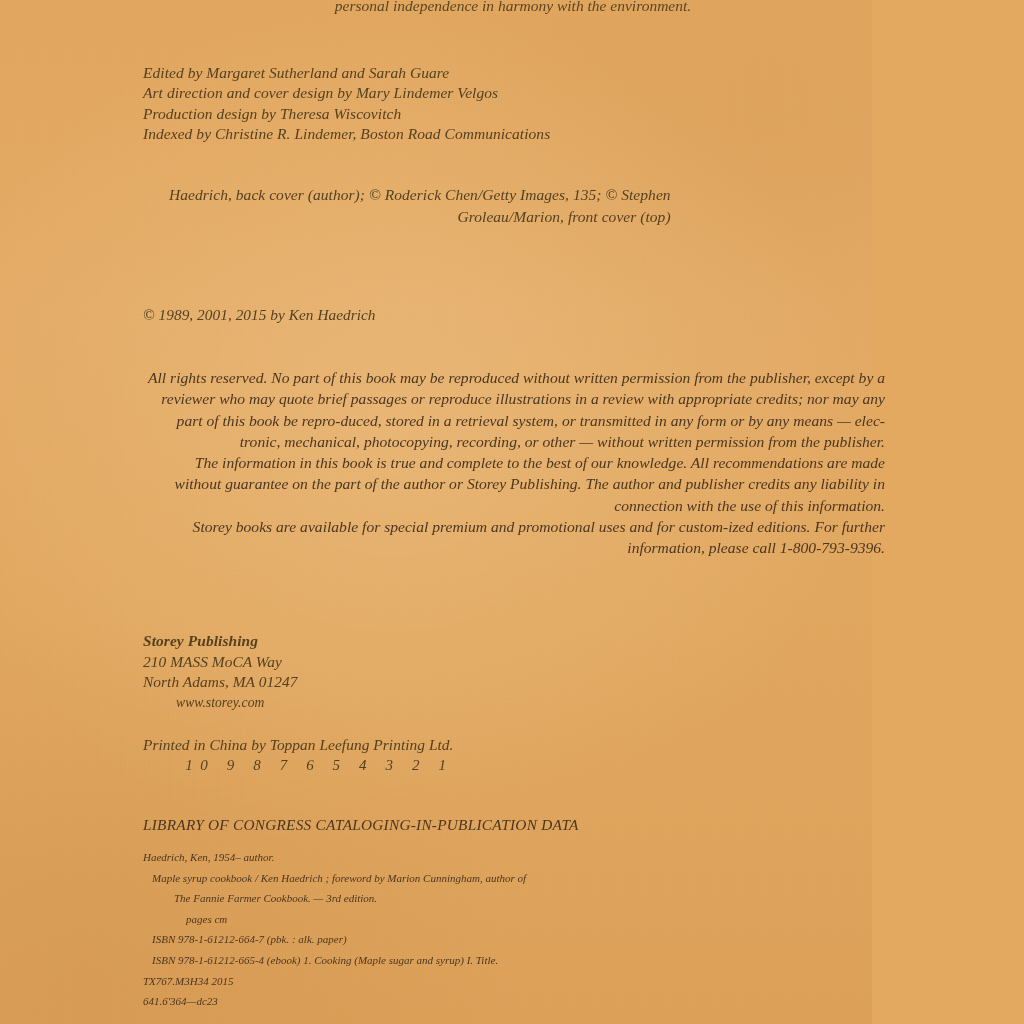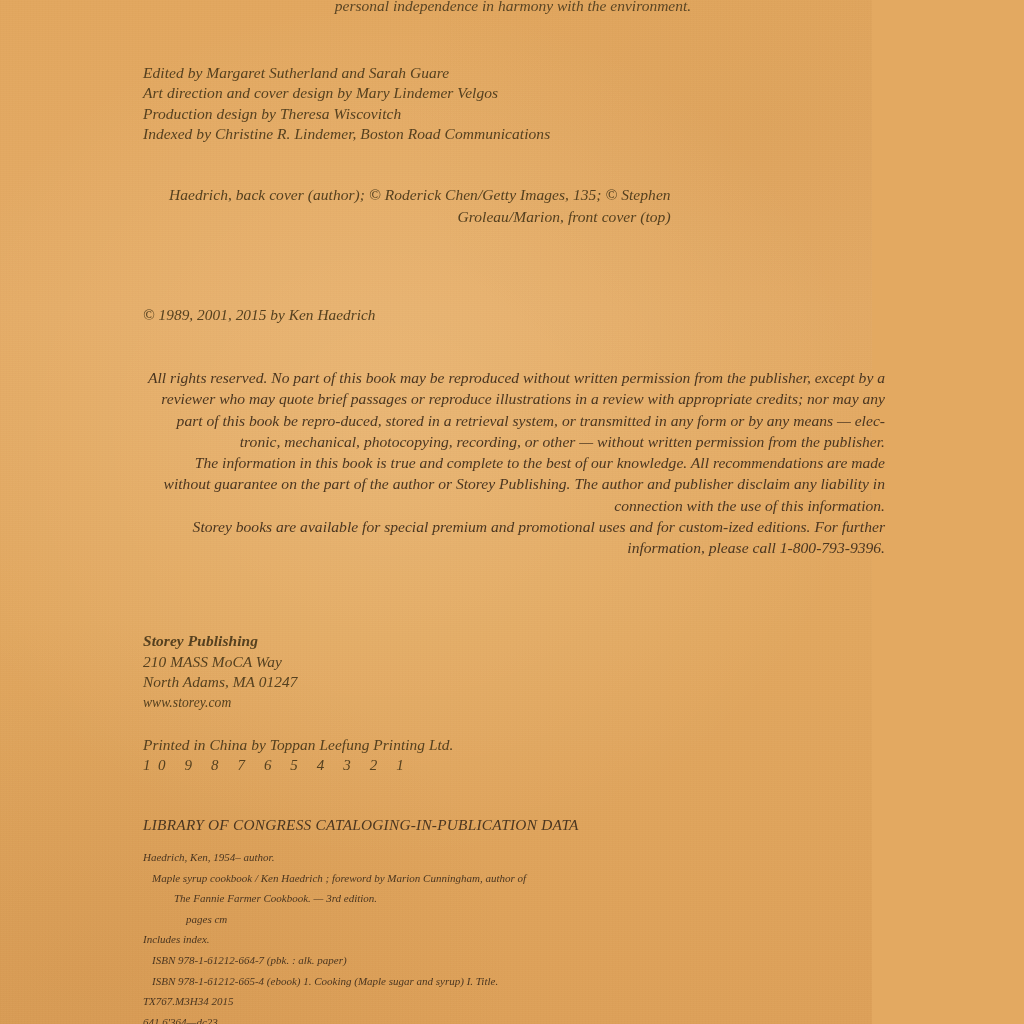--- a/index.html
+++ b/index.html
@@ -79,24 +79,24 @@
     margin: 0;
     font-size: 15.6px;
     line-height: 21.3px;
     text-align: right;
   }
   .rights p.ind { text-indent: 26px; }
 
   .pub { position: absolute; left: 0; top: 627px; }
   .pub .line { font-size: 15.4px; line-height: 20.6px; }
   .pub .name { font-weight: bold; letter-spacing: .1px; }
-  .pub .web { font-size: 13.6px; }
+  .pub .web { font-size: 13.6px; text-align: center; }
 
   .printed { position: absolute; left: 0; top: 730px; }
-  .printed .line { font-size: 15.4px; line-height: 21px; }
+  .printed .line { font-size: 15.4px; line-height: 21px; text-align: right; }
   .printed .nums { letter-spacing: 7.6px; font-size: 15px; }
 
   .loc { position: absolute; left: 0; top: 811px; }
   .loc .hdr { font-size: 15.3px; line-height: 20px; letter-spacing: .25px; }
   .loc .body { margin-top: 12px; }
   .loc .body .line { font-size: 11px; line-height: 20.6px; }
   .loc .i1 { padding-left: 9px; }
   .loc .i2 { padding-left: 31px; }
   .loc .i3 { padding-left: 43px; }
 </style>
@@ -119,21 +119,21 @@
 
     <div class="block photo tl">
       <span class="line ind">Haedrich, back cover (author); © Roderick Chen/Getty Images, 135; © Stephen</span>
       <span class="line ind">Groleau/Marion, front cover (top)</span>
     </div>
 
     <div class="block copyright tl">© 1989, 2001, 2015 by Ken Haedrich</div>
 
     <div class="block rights">
       <p>All rights reserved. No part of this book may be reproduced without written permission from the publisher, except by a reviewer who may quote brief passages or reproduce illustrations in a review with appropriate credits; nor may any part of this book be repro-duced, stored in a retrieval system, or transmitted in any form or by any means — elec-tronic, mechanical, photocopying, recording, or other — without written permission from the publisher.</p>
-      <p class="ind">The information in this book is true and complete to the best of our knowledge. All recommendations are made without guarantee on the part of the author or Storey Publishing. The author and publisher disclaim any liability in connection with the use of this information.</p>
+      <p class="ind">The information in this book is true and complete to the best of our knowledge. All recommendations are made without guarantee on the part of the author or Storey Publishing. The author and publisher credits any liability in connection with the use of this information.</p>
       <p class="ind">Storey books are available for special premium and promotional uses and for custom-ized editions. For further information, please call 1-800-793-9396.</p>
     </div>
 
     <div class="block pub tl">
       <span class="line name">Storey Publishing</span>
       <span class="line">210 MASS MoCA Way</span>
       <span class="line">North Adams, MA 01247</span>
       <span class="line web">www.storey.com</span>
     </div>
 
@@ -142,21 +142,20 @@
       <span class="line nums">10 9 8 7 6 5 4 3 2 1</span>
     </div>
 
     <div class="block loc">
       <div class="hdr">LIBRARY OF CONGRESS CATALOGING-IN-PUBLICATION DATA</div>
       <div class="body">
         <span class="line">Haedrich, Ken, 1954– author.</span>
         <span class="line i1">Maple syrup cookbook / Ken Haedrich ; foreword by Marion Cunningham, author of</span>
         <span class="line i2">The Fannie Farmer Cookbook. — 3rd edition.</span>
         <span class="line i3">pages cm</span>
-        <span class="line">Includes index.</span>
         <span class="line i1">ISBN 978-1-61212-664-7 (pbk. : alk. paper)</span>
         <span class="line i1">ISBN 978-1-61212-665-4 (ebook)  1.  Cooking (Maple sugar and syrup)  I. Title.</span>
         <span class="line">TX767.M3H34 2015</span>
         <span class="line">641.6'364—dc23</span>
       </div>
     </div>
 
   </div>
 </div>
 

